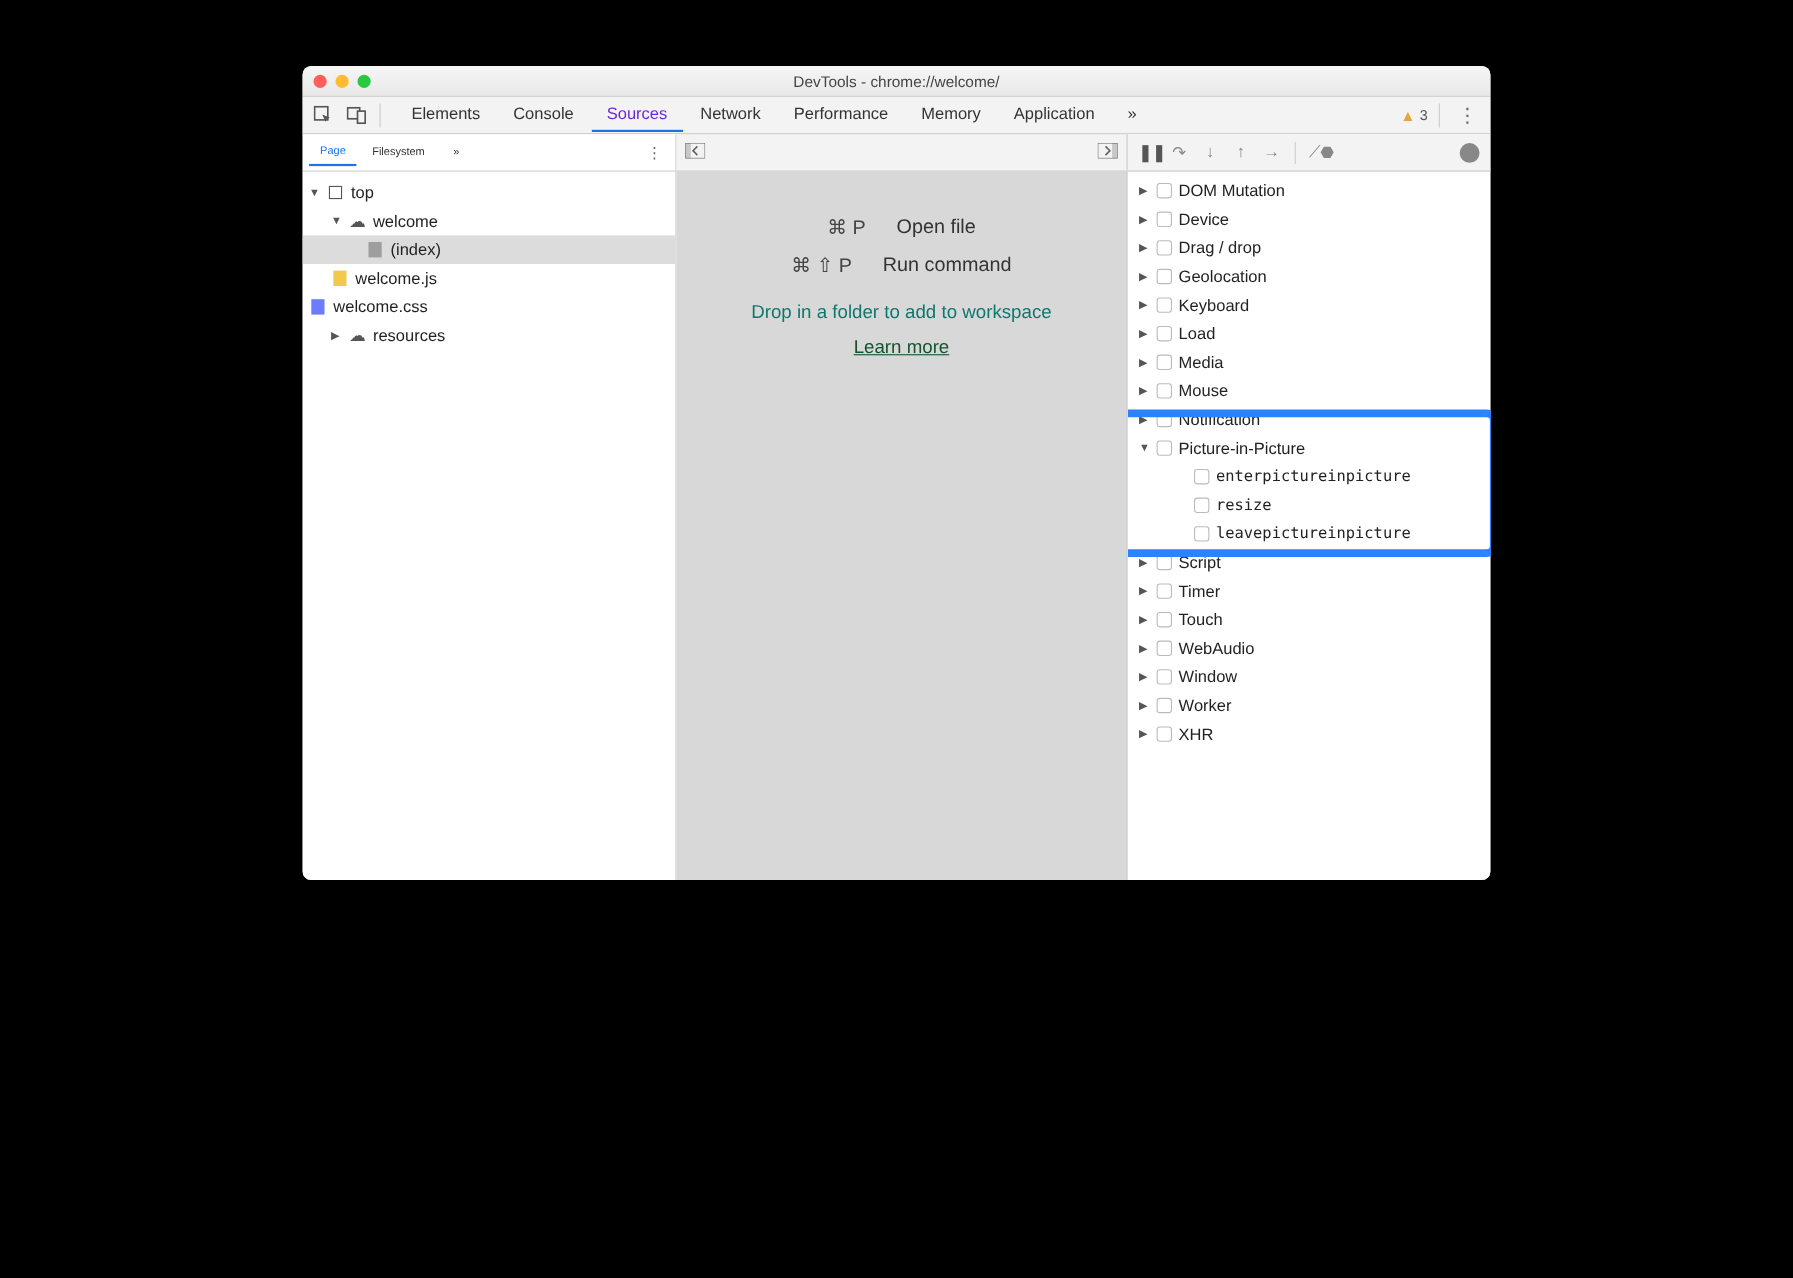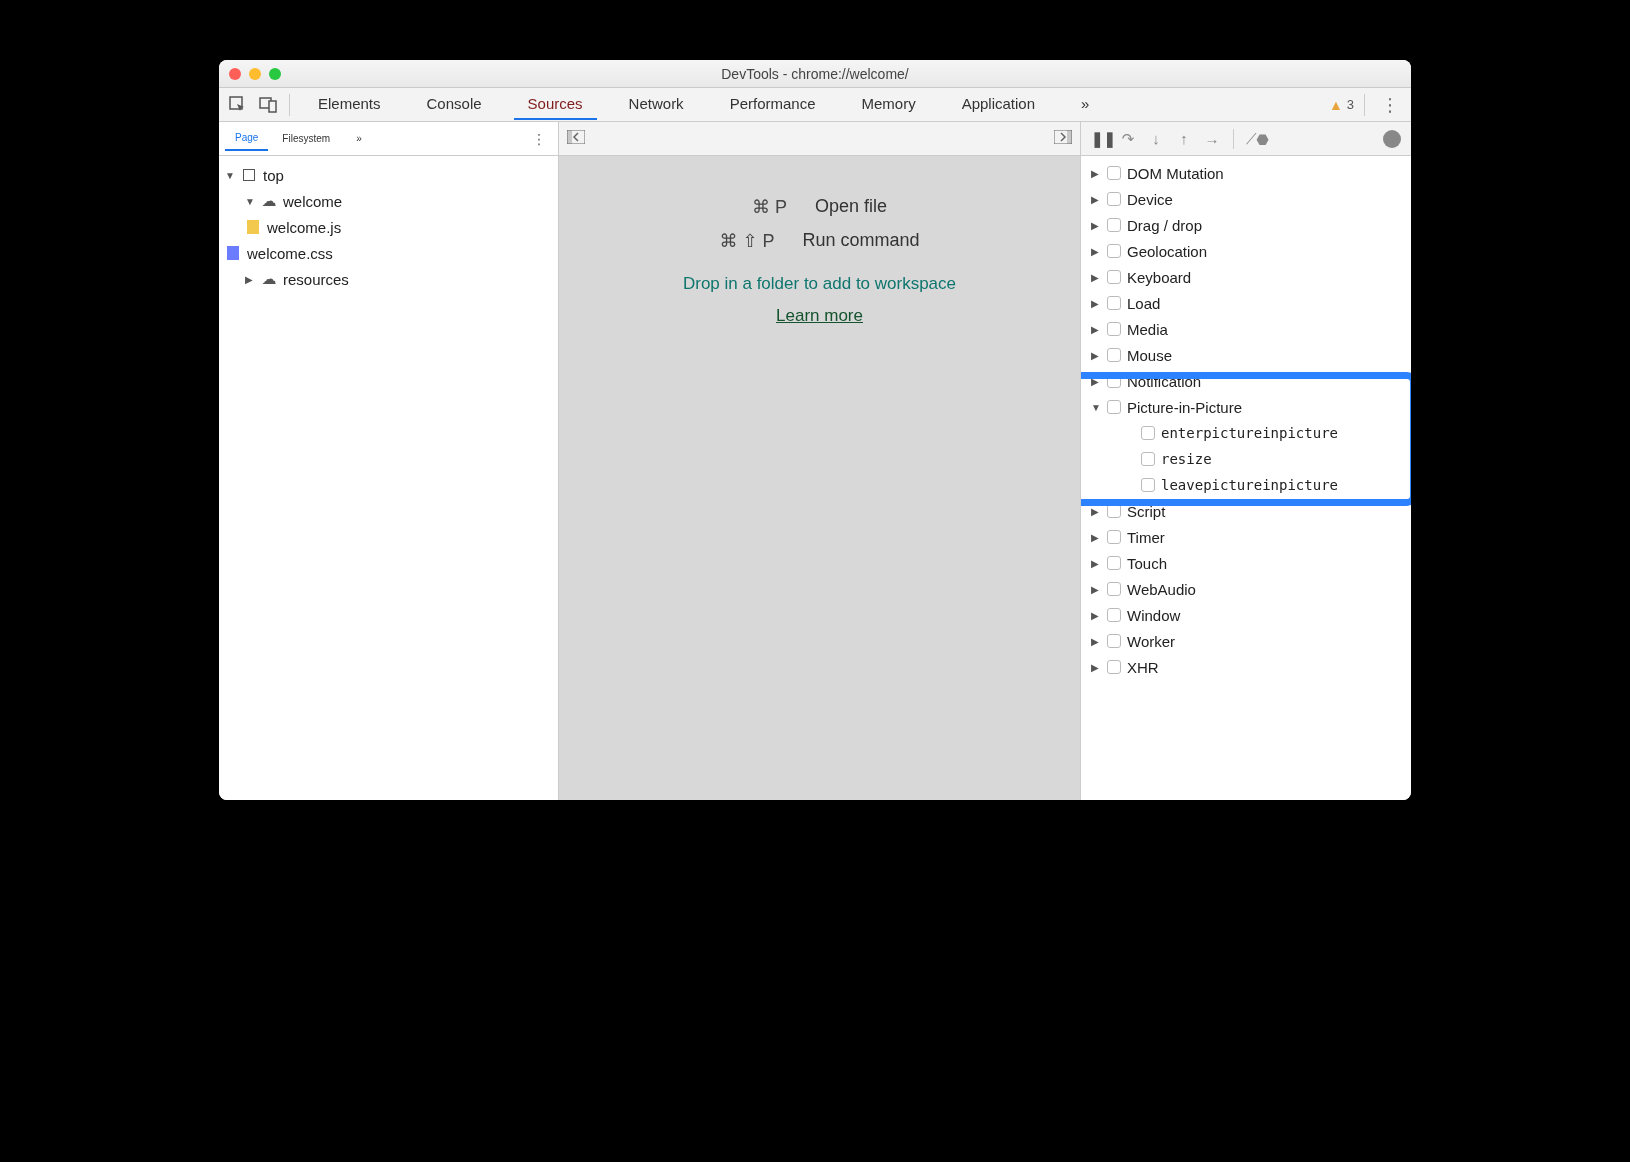--- a/index.html
+++ b/index.html
@@ -9,21 +9,21 @@
   font-size: 14px;
   color: #222;
   width: 1630px;
   height: 1162px;
   display: flex;
   align-items: flex-start;
   justify-content: center;
   padding-top: 60px;
 }
 .window {
-  width: 1192px;
+  width: 1080px;
   height: 740px;
   background: #fff;
   border-radius: 8px;
   box-shadow: 0 20px 60px rgba(0,0,0,0.6);
   overflow: hidden;
   display: flex;
   flex-direction: column;
 }
 .titlebar {
   height: 28px;
@@ -47,25 +47,25 @@
   display:flex; align-items:center;
   padding: 0 6px;
   gap: 4px;
   background:#f3f3f3;
 }
 .toolbar .icon-btn {
   width:26px; height:26px; display:flex; align-items:center; justify-content:center;
   color:#555; border-radius:3px;
 }
 .toolbar .sep { width:1px; height:22px; background:#ccc; margin:0 4px;}
-.tabs { display:flex; gap:18px; flex:1; margin-left:6px;}
+.tabs { display:flex; gap:2px; flex:1; margin-left:6px;}
 .tab {
   padding: 6px 14px; font-size:15px; color:#333; cursor:default;
 }
-.tab.active { color:#7f1d1d; border-bottom:2px solid #1a73e8;}
+.tab.active { color:#6d28d9; border-bottom:2px solid #1a73e8;}
 .toolbar-right { display:flex; align-items:center; gap:6px; margin-left:auto;}
 .warn { display:flex; align-items:center; gap:4px; font-size:13px; color:#555;}
 .warn-tri { color:#e8a33d; font-size:14px;}
 .more-dots { font-size:18px; color:#666; padding:0 6px;}
 .content {
   flex:1; display:flex; overflow:hidden;
 }
 
 .panel-left {
   width: 340px; border-right:1px solid #ccc; background:#fff;
@@ -207,20 +207,26 @@
           <span class="disclosure">▼</span>
           <span class="ico">
               <span class="ico-frame"></span>
             </span>
           <span>top</span>
         </div>
         <div class="tree-row" style="padding-left:26px">
           <span class="disclosure">▼</span>
           <span class="ico ico-cloud">☁</span>
           <span>welcome</span>
+        </div>
+        <div class="tree-row selected" style="padding-left:58px">
+          <span class="ico">
+              <span class="ico-file"></span>
+            </span>
+          <span>(index)</span>
         </div>
         <div class="tree-row" style="padding-left:26px">
           <span class="ico">
               <span class="ico-js"></span>
             </span>
           <span>welcome.js</span>
         </div>
         <div class="tree-row" style="">
           <span class="ico">
               <span class="ico-css"></span>

